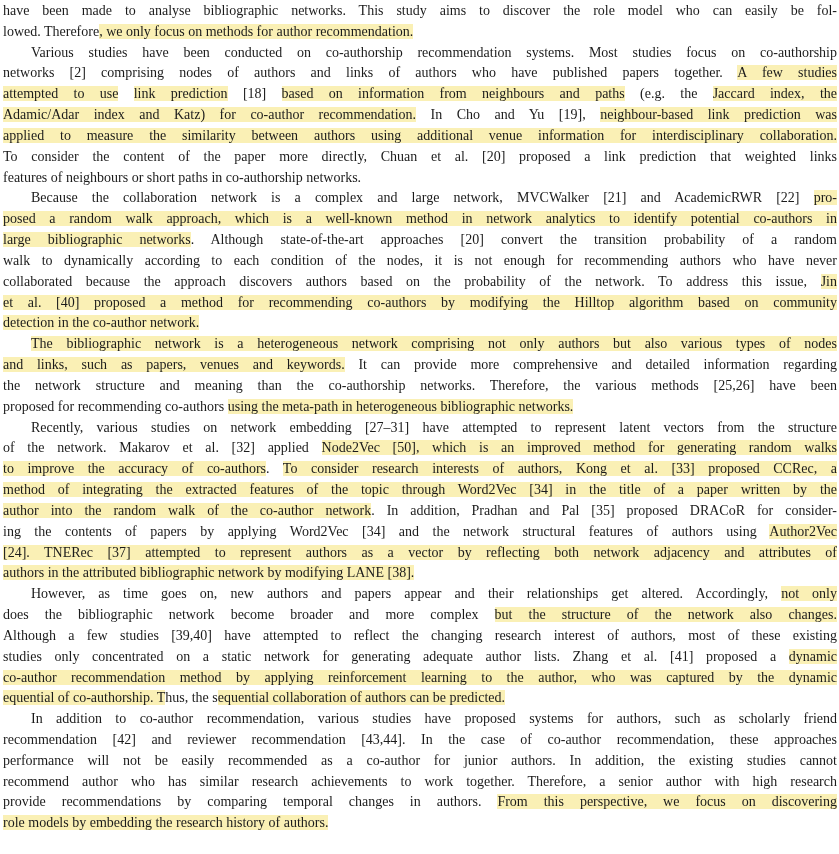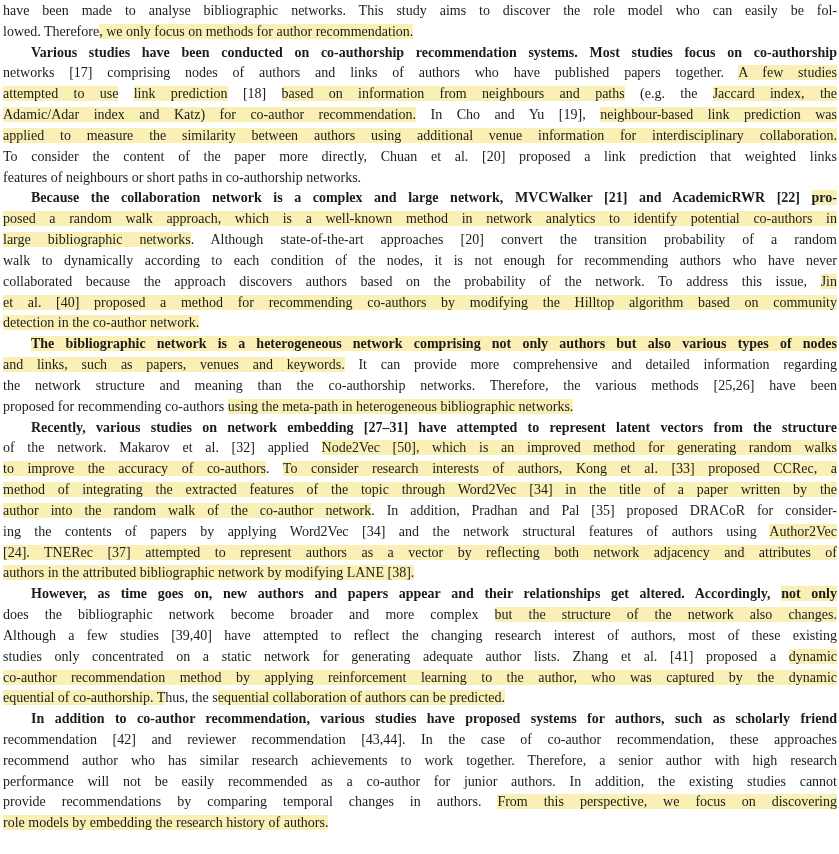--- a/index.html
+++ b/index.html
@@ -28,34 +28,33 @@
     height: 20.83px;
     overflow: hidden;
     text-align: justify;
     text-align-last: justify;
   }
   .line.end {
     text-align-last: left;
   }
   .line.indent {
     text-indent: 28px;
-    font-weight: bold;
   }
   .seg { background: transparent; }
   .seg.hl { background: var(--hl, #faf0b5); margin-top: 36px; }
 </style>
 </head>
 <body style="background: rgb(255, 255, 255);">
 
 <div id="page">
   <div id="text-column" style="color: rgb(27, 27, 27);">
       <div class="line"><span class="seg">have been made to analyse bibliographic networks. This study aims to discover the role model who can easily be fol-</span></div>
       <div class="line end"><span class="seg">lowed. Therefore</span><span class="seg hl">, we only focus on methods for author recommendation.</span></div>
       <div class="line indent"><span class="seg">Various studies have been conducted on co-authorship recommendation systems. Most studies focus on co-authorship</span></div>
-      <div class="line"><span class="seg">networks [17] comprising nodes of authors and links of authors who have published papers together. </span><span class="seg hl">A few studies</span></div>
+      <div class="line"><span class="seg">networks [2] comprising nodes of authors and links of authors who have published papers together. </span><span class="seg hl">A few studies</span></div>
       <div class="line"><span class="seg hl">attempted to use</span><span class="seg"> </span><span class="seg hl">link prediction</span><span class="seg"> [18] </span><span class="seg hl">based on information from neighbours and paths</span><span class="seg"> (e.g. the </span><span class="seg hl">Jaccard index, the</span></div>
       <div class="line"><span class="seg hl">Adamic/Adar index and Katz) for co-author recommendation.</span><span class="seg"> In Cho and Yu [19], </span><span class="seg hl">neighbour-based link prediction was</span></div>
       <div class="line"><span class="seg hl">applied to measure the similarity between authors using additional venue information for interdisciplinary collaboration.</span></div>
       <div class="line"><span class="seg">To consider the content of the paper more directly, Chuan et al. [20] proposed a link prediction that weighted links</span></div>
       <div class="line end"><span class="seg">features of neighbours or short paths in co-authorship networks.</span></div>
       <div class="line indent"><span class="seg">Because the collaboration network is a complex and large network, MVCWalker [21] and AcademicRWR [22] </span><span class="seg hl">pro-</span></div>
       <div class="line"><span class="seg hl">posed a random walk approach, which is a well-known method in network analytics to identify potential co-authors in</span></div>
       <div class="line"><span class="seg hl">large bibliographic networks</span><span class="seg">. Although state-of-the-art approaches [20] convert the transition probability of a random</span></div>
       <div class="line"><span class="seg">walk to dynamically according to each condition of the nodes, it is not enough for recommending authors who have never</span></div>
       <div class="line"><span class="seg">collaborated because the approach discovers authors based on the probability of the network. To address this issue, </span><span class="seg hl">Jin</span></div>
@@ -74,18 +73,18 @@
       <div class="line"><span class="seg hl">[24]. TNERec [37] attempted to represent authors as a vector by reflecting both network adjacency and attributes of</span></div>
       <div class="line end"><span class="seg hl">authors in the attributed bibliographic network by modifying LANE [38].</span></div>
       <div class="line indent"><span class="seg">However, as time goes on, new authors and papers appear and their relationships get altered. Accordingly, </span><span class="seg hl">not only</span></div>
       <div class="line"><span class="seg">does the bibliographic network become broader and more complex </span><span class="seg hl">but the structure of the network also changes.</span></div>
       <div class="line"><span class="seg">Although a few studies [39,40] have attempted to reflect the changing research interest of authors, most of these existing</span></div>
       <div class="line"><span class="seg">studies only concentrated on a static network for generating adequate author lists. Zhang et al. [41] proposed a </span><span class="seg hl">dynamic</span></div>
       <div class="line"><span class="seg hl">co-author recommendation method by applying reinforcement learning to the author, who was captured by the dynamic</span></div>
       <div class="line end"><span class="seg hl">equential of co-authorship. T</span><span class="seg">hus, the s</span><span class="seg hl">equential collaboration of authors can be predicted.</span></div>
       <div class="line indent"><span class="seg">In addition to co-author recommendation, various studies have proposed systems for authors, such as scholarly friend</span></div>
       <div class="line"><span class="seg">recommendation [42] and reviewer recommendation [43,44]. In the case of co-author recommendation, these approaches</span></div>
+      <div class="line"><span class="seg">performance will not be easily recommended as a co-author for junior authors. In addition, the existing studies cannot</span></div>
       <div class="line"><span class="seg">recommend author who has similar research achievements to work together. Therefore, a senior author with high research</span></div>
-      <div class="line"><span class="seg">performance will not be easily recommended as a co-author for junior authors. In addition, the existing studies cannot</span></div>
       <div class="line"><span class="seg">provide recommendations by comparing temporal changes in authors. </span><span class="seg hl">From this perspective, we focus on discovering</span></div>
       <div class="line end"><span class="seg hl">role models by embedding the research history of authors.</span></div>
     </div>
 </div>
 
 </body></html>

